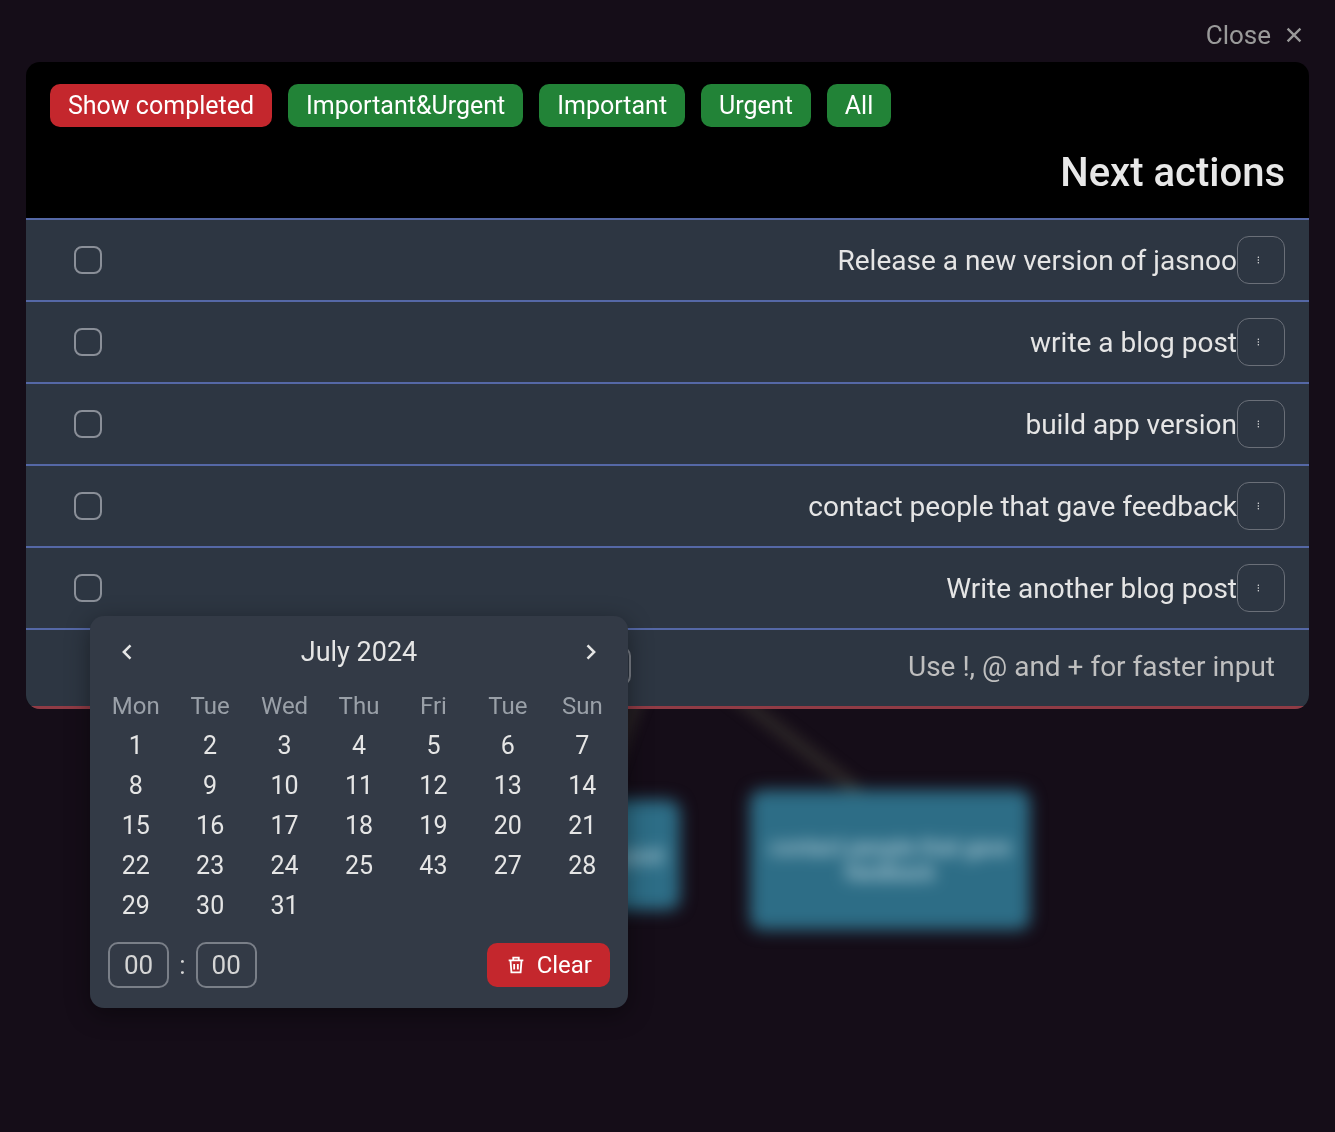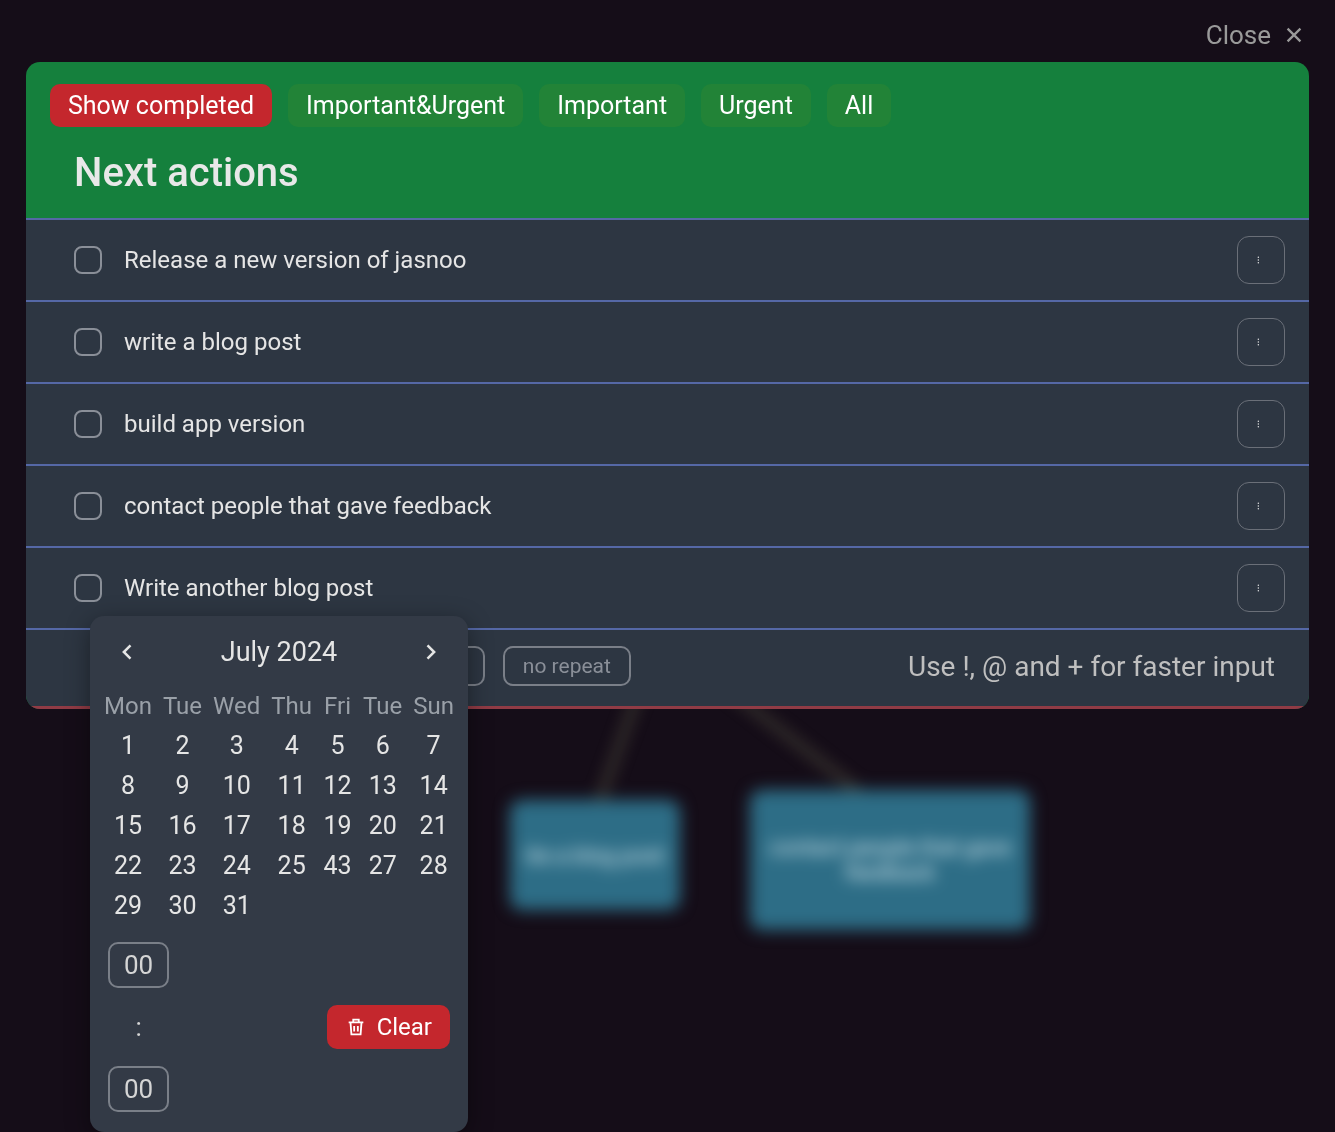--- a/index.html
+++ b/index.html
@@ -22,23 +22,24 @@
     align-items: center;
     gap: 12px;
     cursor: pointer;
   }
   .close-btn svg { width: 22px; height: 22px; stroke: #9a9a9a; stroke-width: 2.5; }
   .panel {
     position: absolute;
     top: 62px;
     left: 26px;
     right: 26px;
-    background: #15803d;
+    background: #000000;
     border-radius: 14px;
     overflow: hidden;
+    text-align: right;
   }
   .filters {
     display: flex;
     gap: 16px;
     padding: 22px 24px 12px 24px;
   }
   .filter-chip {
     padding: 7px 18px;
     border-radius: 10px;
     font-size: 25px;
@@ -63,21 +64,21 @@
   .task-row.last { border-bottom: 2px solid #5568a6; }
   .checkbox {
     width: 28px;
     height: 28px;
     border: 2.5px solid #8a8f98;
     border-radius: 8px;
     margin-right: 22px;
     flex-shrink: 0;
   }
   .task-text {
-    font-size: 24px;
+    font-size: 28px;
     color: #e5e5e5;
     flex: 1;
   }
   .more-btn {
     width: 48px;
     height: 48px;
     border: 1.5px solid #6a6f78;
     border-radius: 12px;
     display: flex;
     align-items: center;
@@ -104,21 +105,21 @@
   .hint {
     margin-left: auto;
     font-size: 28px;
     color: #bfbfbf;
     padding-right: 10px;
   }
   .calendar {
     position: absolute;
     top: 616px;
     left: 90px;
-    width: 378px;
+    width: 538px;
     background: #333a46;
     border-radius: 14px;
     padding: 20px 14px 20px 14px;
     box-shadow: 0 6px 24px rgba(0,0,0,.4);
   }
   .cal-header {
     display: flex;
     align-items: center;
     justify-content: space-between;
     padding: 0 10px 14px 10px;
@@ -142,21 +143,21 @@
     gap: 11px;
   }
   .cal-dow { font-size: 24px; color: #9aa0a8; }
   .cal-day { font-size: 25px; color: #e5e5e5; cursor: pointer; }
   .cal-footer {
     display: flex;
     align-items: center;
     justify-content: space-between;
     padding: 6px 4px 0 4px;
   }
-  .time-group { display: flex; align-items: center; gap: 24px; flex-direction: column; }
+  .time-group { display: flex; align-items: center; gap: 10px; }
   .time-box {
     border: 2px solid #7a7f88;
     border-radius: 10px;
     padding: 6px 14px;
     font-size: 26px;
     color: #d5d5d5;
     min-width: 58px;
     text-align: center;
   }
   .colon { font-size: 26px; color: #d5d5d5; }

